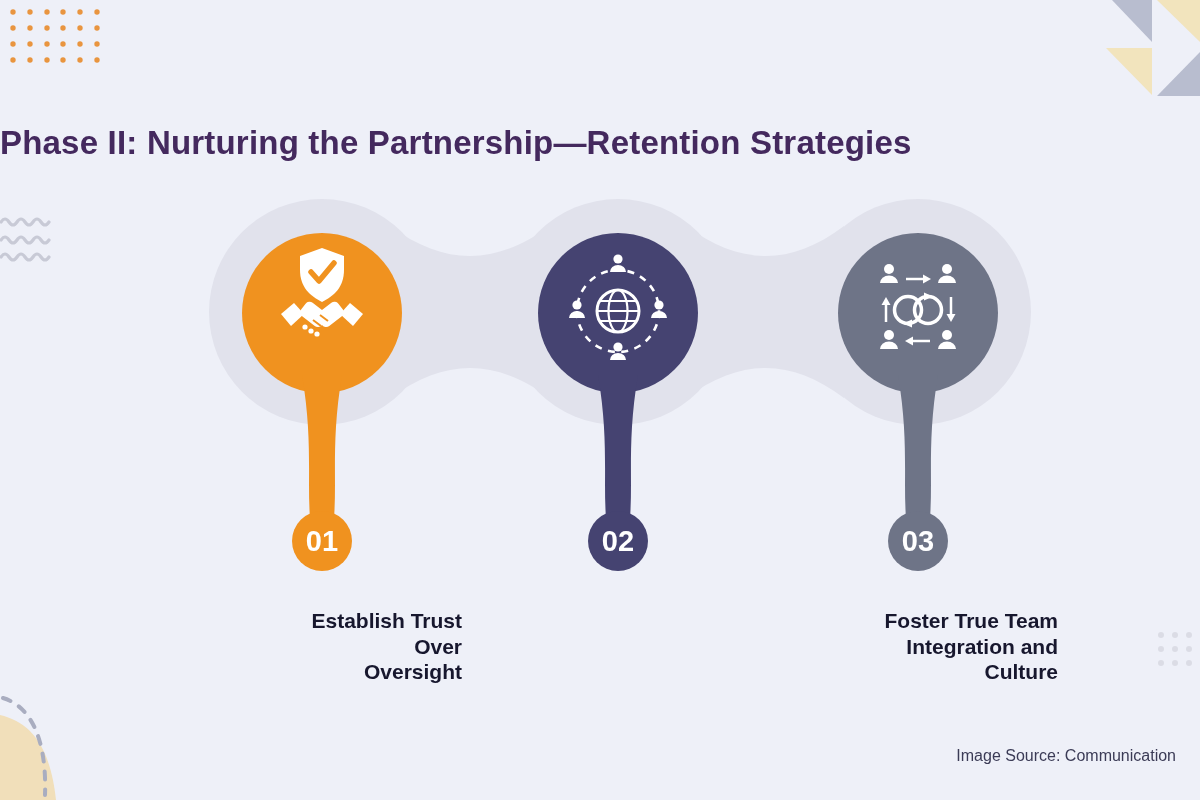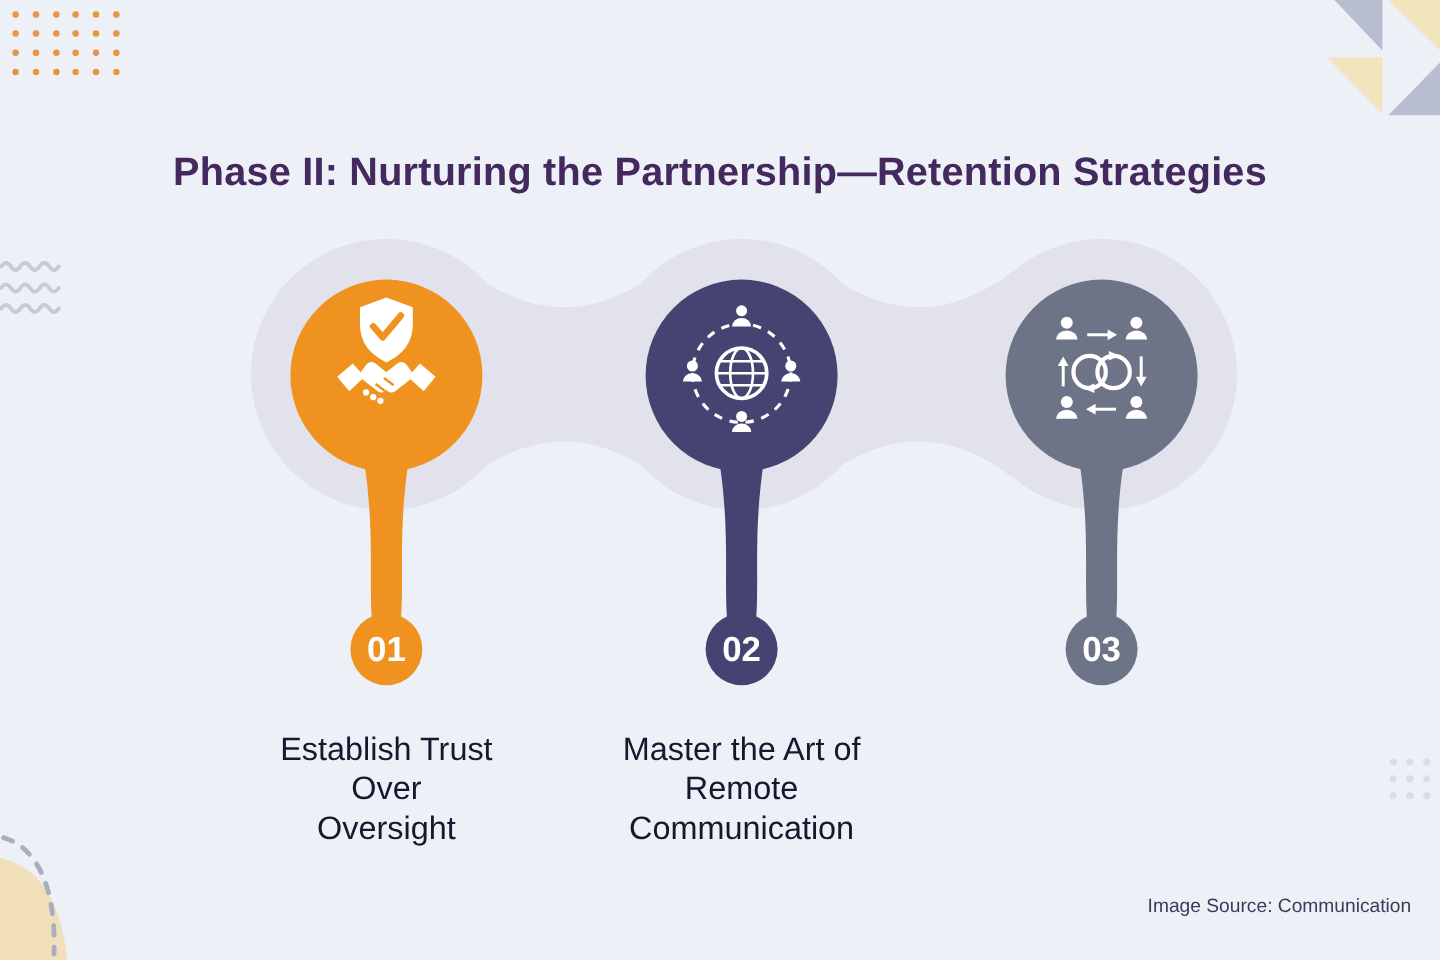--- a/index.html
+++ b/index.html
@@ -5,28 +5,27 @@
   html,body{margin:0;padding:0;}
   body{
     width:1200px;height:800px;
     background:#EEF0F8;
     font-family:"Liberation Sans",sans-serif;
     position:relative;overflow:hidden;
   }
   #canvas{position:absolute;inset:0;width:1200px;height:800px;}
   .page-title{
     position:absolute;top:102px;left:0;width:1200px;
-    text-align:center;
     font-size:33px;font-weight:700;letter-spacing:.2px;
     color:#44295E;
   }
   .caption{
     position:absolute;top:608px;width:280px;
-    text-align:center;
-    font-size:27px;line-height:1.22;font-weight:400;
+    text-align:right;
+    font-size:21px;line-height:1.22;font-weight:700;
     color:#17172E;
     white-space:pre-line;
   }
   .caption.c1{left:182px;}
   .caption.c2{left:478px;}
   .caption.c3{left:778px;}
   .credit{
     position:absolute;top:747px;right:24px;
     font-size:16px;font-weight:500;color:#3B3B56;
   }
@@ -182,18 +181,18 @@
       </g>
       <text class="step-num" x="918" y="551" text-anchor="middle">03</text>
     </g>
   </svg>
 
   <h1 class="page-title">Phase II: Nurturing the Partnership—Retention Strategies</h1>
 
   <div class="caption c1">Establish Trust
 Over
 Oversight</div>
-  <div class="caption c2">Master the Art of
-Remote
-Communication</div>
+  <div class="caption c3">Foster True Team
+Integration and
+Culture</div>
 
   <div class="credit">Image Source: Communication</div>
 </div>
 
 </body></html>

